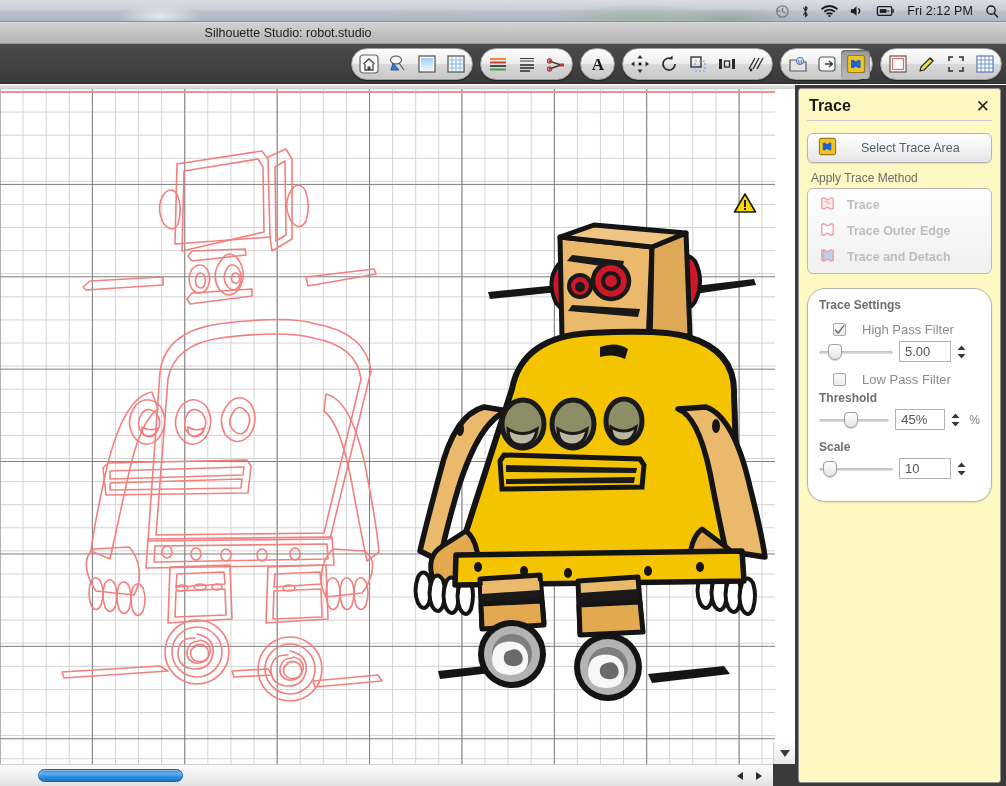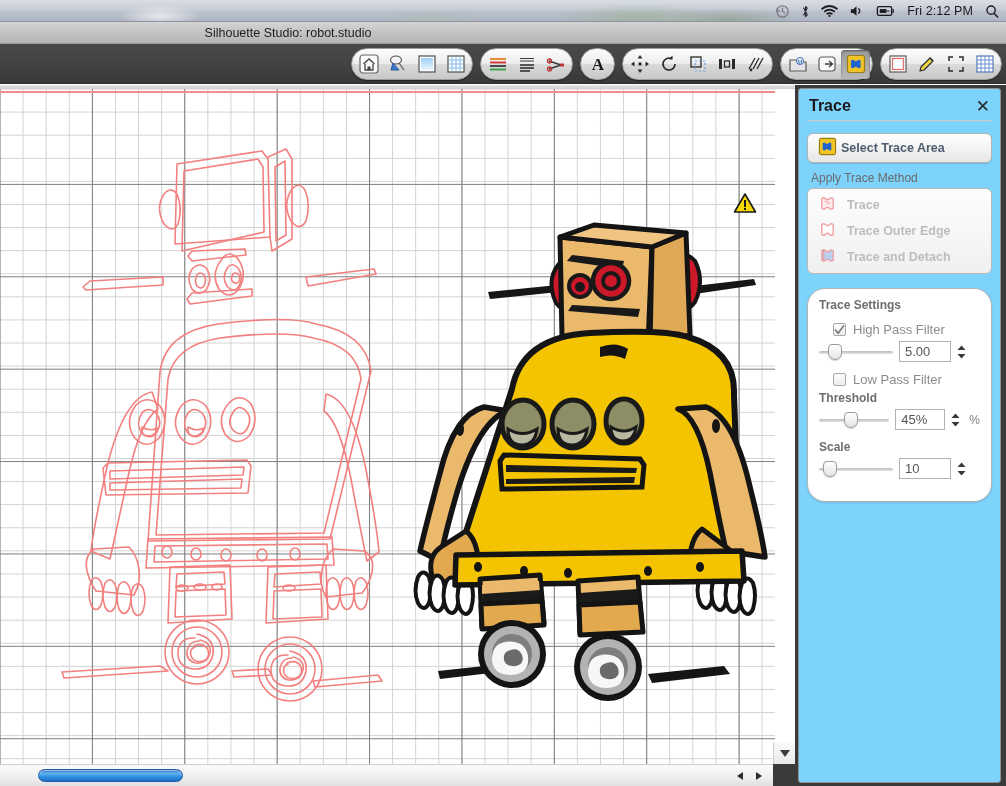--- a/index.html
+++ b/index.html
@@ -157,41 +157,41 @@
     display: flex; align-items: center; justify-content: center;
   }
 
   
   .panel {
     position: absolute; left: 795px; top: 85px; width: 211px; height: 701px;
     background: #3a3a3a;
     padding: 3px 5px 0 3px;
   }
   .panel-inner {
-    width: 203px; height: 695px; background: #7dd3fc;
+    width: 203px; height: 695px; background: #fef9c3;
     border: 1px solid #8f8f8f; border-radius: 3px;
     padding: 8px 8px 0 8px; position: relative;
   }
   .panel-head {
     display: flex; align-items: center; justify-content: space-between;
     padding: 0 2px 5px 2px; border-bottom: 1px solid #cdcdcd;
   }
   .panel-title { font-size: 16px; font-weight: bold; color: #1a1a1a; }
   .panel-close { font-size: 17px; color: #2a2a2a; cursor: default; line-height: 1; }
 
   .btn-shell {
     margin-top: 12px;
     background: linear-gradient(to bottom,#ffffff,#f2f2f2 55%,#e6e6e6);
     border: 1px solid #b4b4b4; border-radius: 6px;
     box-shadow: 0 1px 1px rgba(0,0,0,.12);
   }
   .big-btn {
-    display: flex; align-items: center; gap: 4px;
+    display: flex; align-items: center; gap: 24px;
     height: 28px; padding: 0 10px;
-    font-size: 12.5px; font-weight: bold; color: #4f5d70;
+    font-size: 12.5px; font-weight: normal; color: #4f5d70;
   }
   .section-label {
     font-size: 12px; font-weight: normal; color: #6a6a6a;
     margin: 8px 0 3px 4px;
   }
   .method-list {
     background: linear-gradient(to bottom,#fdfdfd,#f0f0f0);
     border: 1px solid #b9b9b9; border-radius: 6px;
     padding: 3px 0;
   }
@@ -202,21 +202,21 @@
   }
 
   .settings-box {
     margin-top: 14px;
     background: #ffffff;
     border: 1px solid #b4b4b4; border-radius: 18px;
     padding: 9px 11px 12px 11px;
     box-shadow: 0 1px 2px rgba(0,0,0,.1);
   }
   .settings-title { font-size: 12px; font-weight: bold; color: #6e6e6e; margin-bottom: 10px; }
-  .chk-row { display: flex; align-items: center; gap: 7px; margin: 0 0 4px 14px; }
+  .chk-row { display: flex; align-items: center; gap: 16px; margin: 0 0 4px 14px; }
   .chkbox {
     width: 13px; height: 13px; border: 1px solid #a8a8a8; border-radius: 2px;
     background: linear-gradient(to bottom,#fcfcfc,#ececec);
     display: flex; align-items: center; justify-content: center;
   }
   .chk-label { font-size: 13px; color: #8b8b8b; }
   .slider-row { display: flex; align-items: center; gap: 6px; margin-bottom: 10px; }
   .track {
     position: relative; width: 74px; height: 16px; display: flex; align-items: center;
   }

